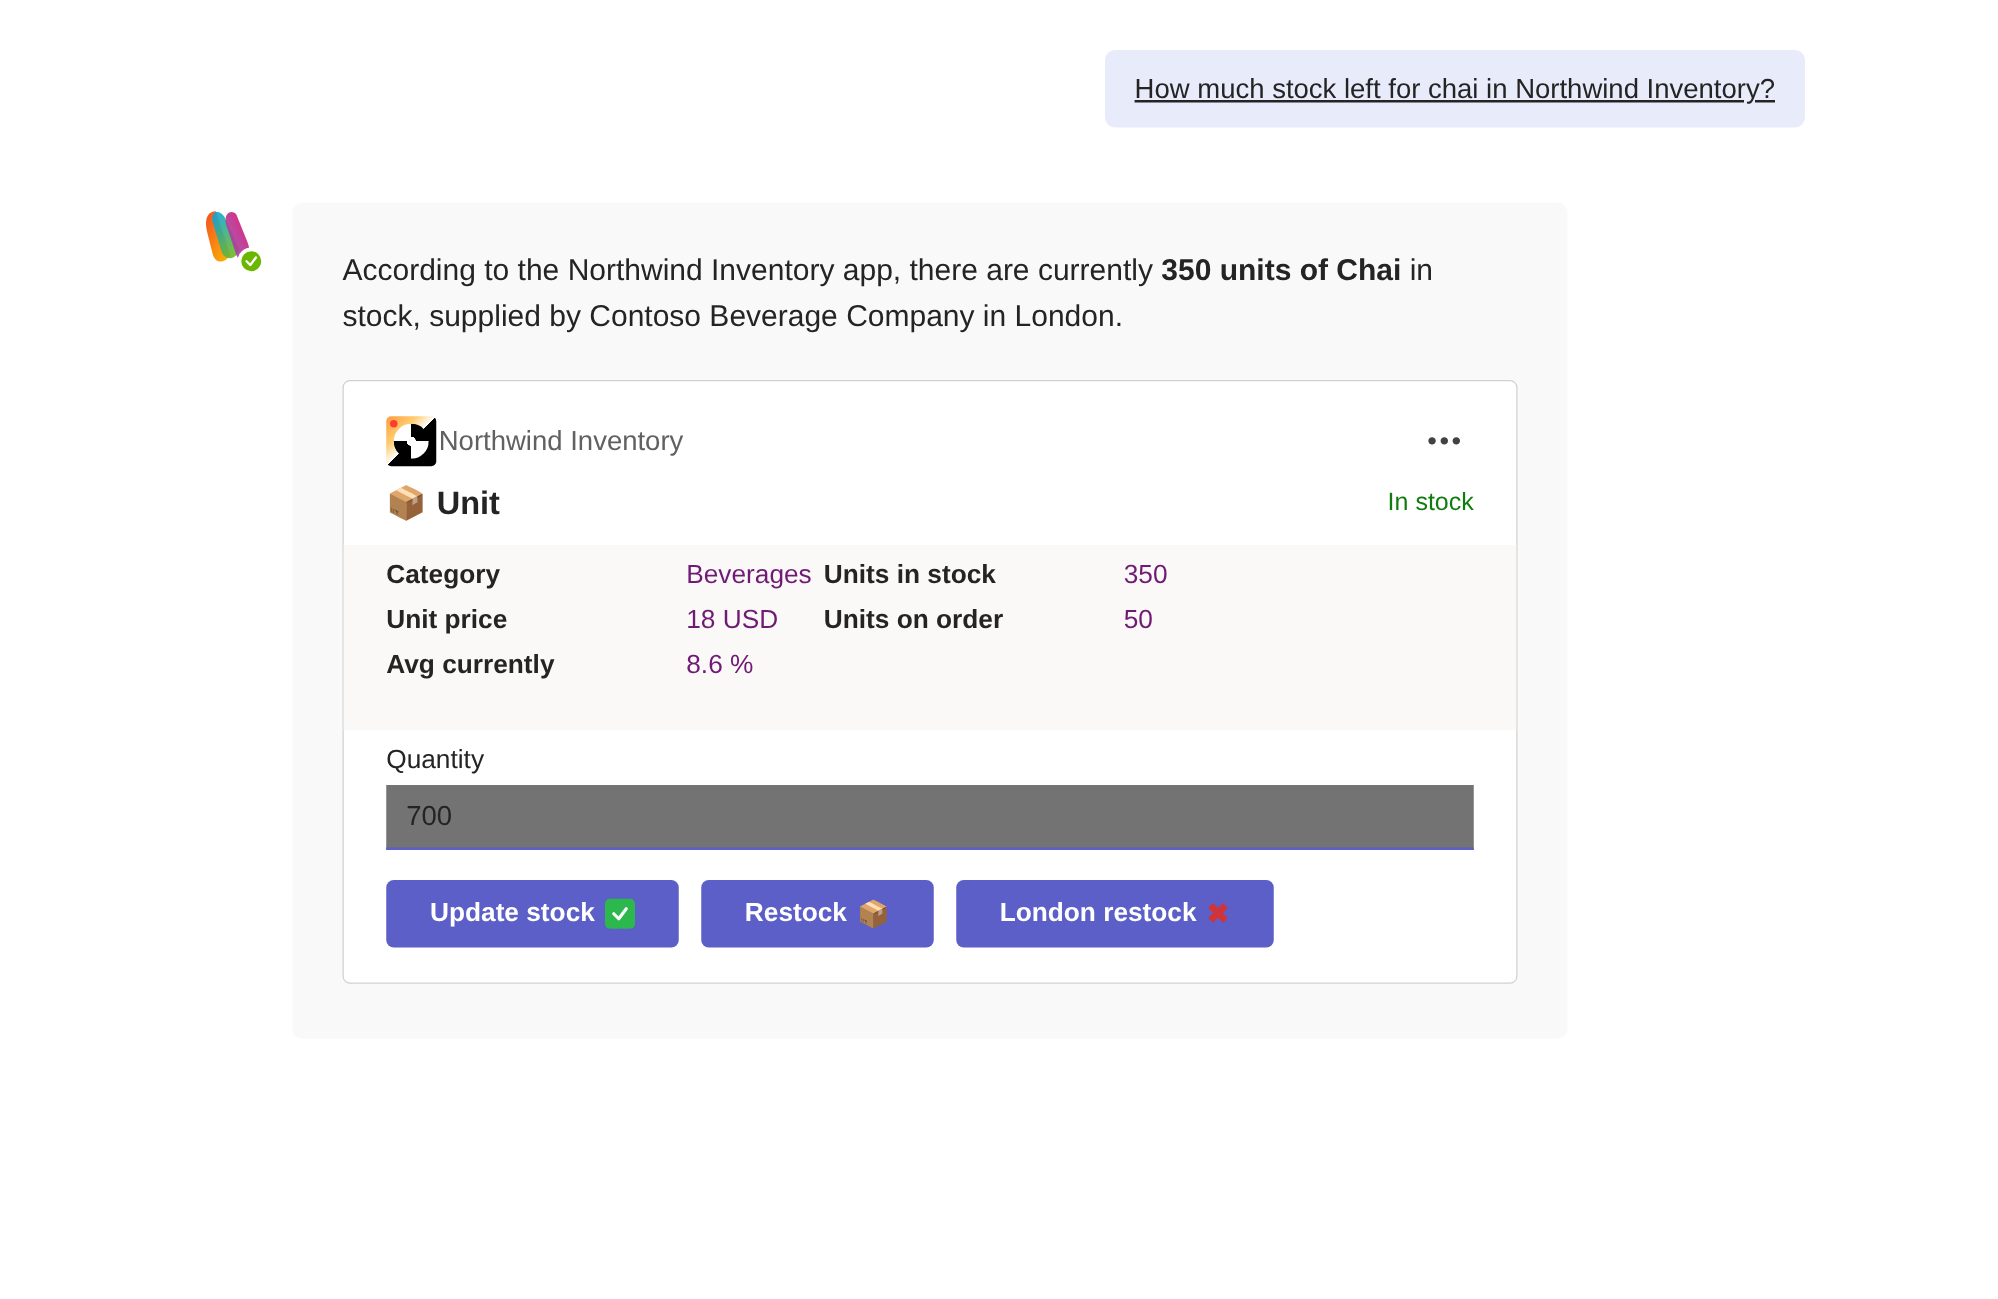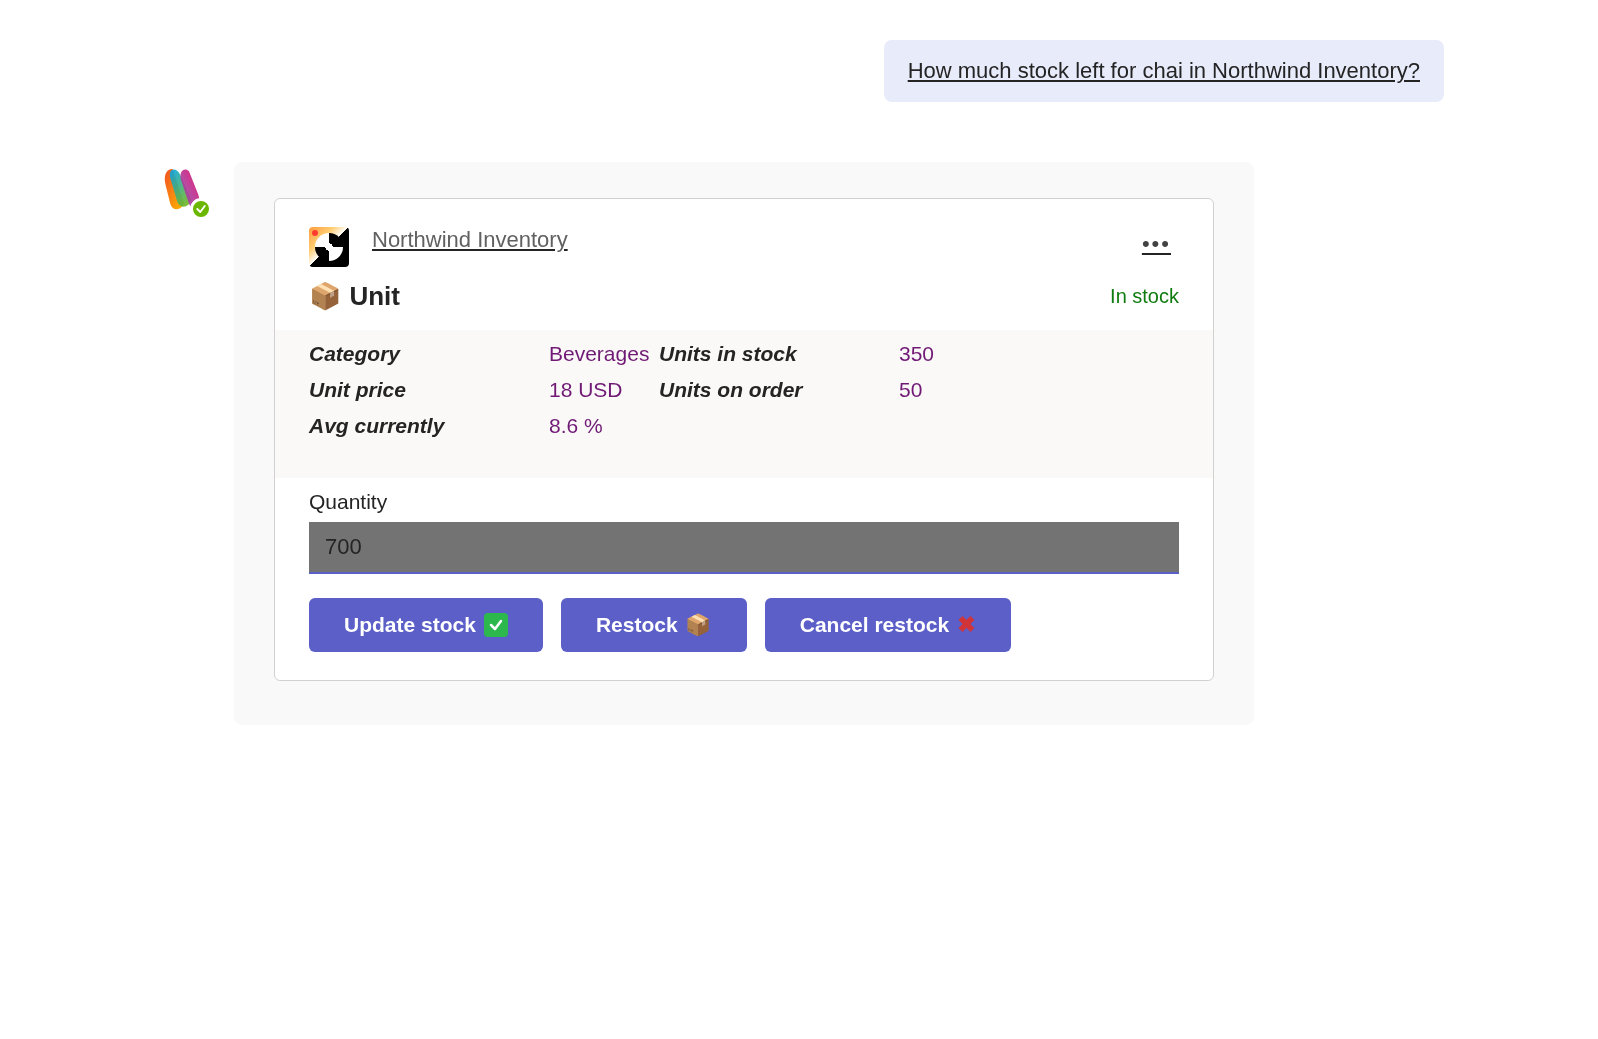--- a/index.html
+++ b/index.html
@@ -73,23 +73,23 @@
     .assistant-text b { font-weight: 700; }
     
     .card {
       background: #ffffff;
       border: 1px solid #d1d1d1;
       border-radius: 6px;
       padding: 28px 0 28px 0;
     }
     .card-header {
       display: flex;
-      gap: 23px;
+      align-items: center;
+      gap: 2px;
       padding: 0 34px 8px 34px;
-      text-decoration: underline;
     }
     .app-icon {
       width: 40px;
       height: 40px;
       border-radius: 4px;
       background: linear-gradient(135deg,#ff9a3c 0%, #ffcc70 30%, #fff 50%, #000 50%);
       position: relative;
       overflow: hidden;
       flex-shrink:0;
     }
@@ -137,21 +137,21 @@
     .facts {
       background: #faf9f8;
       margin: 0;
       padding: 12px 34px 40px 34px;
       display: grid;
       grid-template-columns: 200px 150px 200px 120px;
       row-gap: 12px;
       align-items: start;
       font-size: 21px;
     }
-    .fact-label { font-weight: 700; font-style: italic; }
+    .fact-label { font-weight: 700; }
     .fact-value { color: #701a75; margin-left: 40px; }
     .qty-section { padding: 12px 34px 0 34px; }
     .qty-label { font-size: 21px; color: #242424; margin-bottom: 8px; }
     .qty-input {
       width: 100%;
       border: none;
       border-bottom: 2px solid #5b5fc7;
       background: #737373;
       font-size: 22px;
       padding: 12px 16px;
@@ -217,20 +217,23 @@
         <path d="M30 8 C26 4 20 8 24 18 L30 36 C34 44 42 40 38 28 L30 8 Z" fill="url(#g3)" opacity="0.9"></path>
       </svg>
       <div class="presence-badge">
         <svg viewBox="0 0 16 16">
             <path d="M3 8 L7 12 L13 4" stroke="#fff" stroke-width="2.5" fill="none" stroke-linecap="round" stroke-linejoin="round"></path>
           </svg>
       </div>
     </div>
 
     <div class="assistant-bubble">
+      <p class="assistant-text">
+        <span>According to the Northwind Inventory app, there are currently </span><b>350 units of Chai</b><span> in stock, supplied by Contoso Beverage Company in London.</span>
+      </p>
 
       <div class="card">
         <div class="card-header">
           <div class="app-icon"></div>
           <div class="app-name">Northwind Inventory</div>
           <div class="more-btn">•••</div>
         </div>
 
         <div class="title-row">
           <div class="product-title">
@@ -269,20 +272,20 @@
               <svg viewBox="0 0 16 16">
                   <path d="M3 8 L7 12 L13 4" stroke="#fff" stroke-width="2.5" fill="none" stroke-linecap="round" stroke-linejoin="round"></path>
                 </svg>
             </span>
           </button>
           <button class="btn">
             <span>Restock</span>
             <span>📦</span>
           </button>
           <button class="btn">
-            <span>Cancel restock</span>
+            <span>London restock</span>
             <span class="emoji-x">✖</span>
           </button>
         </div>
       </div>
     </div>
   </div>
 </div>
 
 </body></html>

